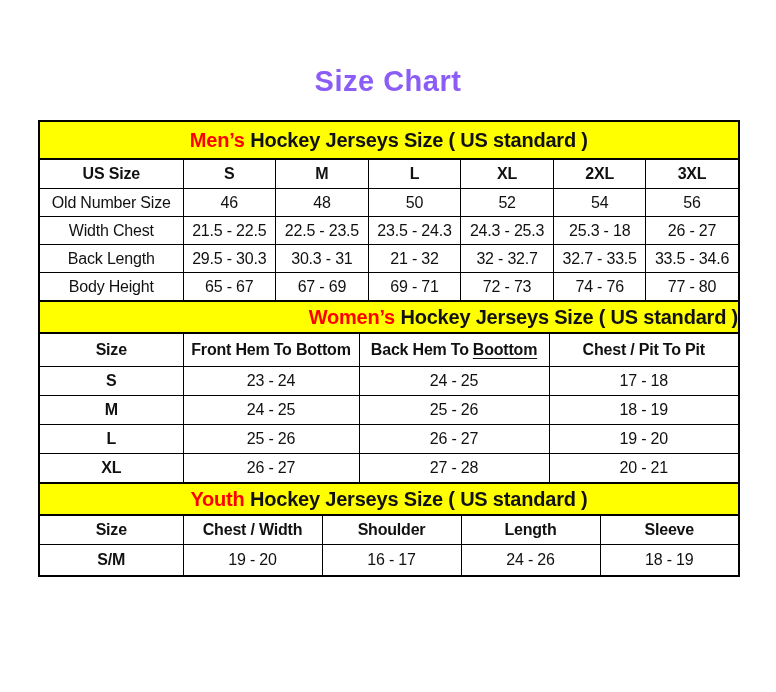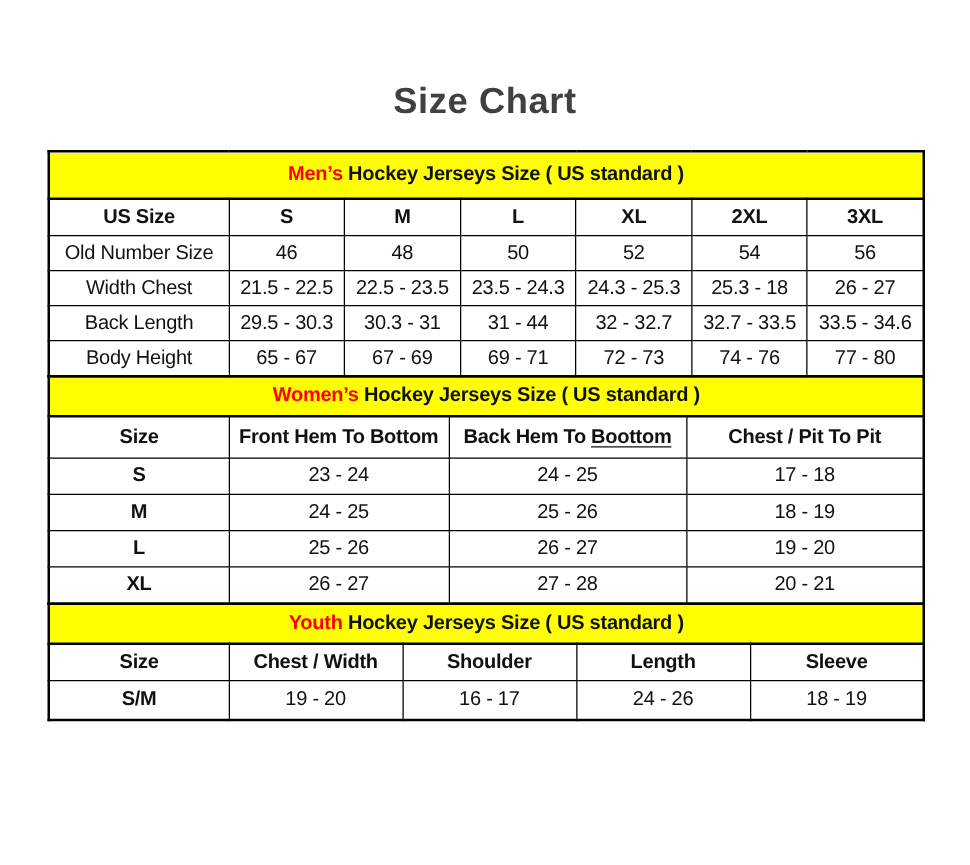--- a/index.html
+++ b/index.html
@@ -16,21 +16,21 @@
     background: #ffffff;
     overflow: hidden;
   }
   .title {
     margin: 0;
     padding-top: 64px;
     text-align: center;
     font-size: 29px;
     line-height: 34px;
     font-weight: 700;
-    color: #404040;
+    color: #8b5cf6;
     letter-spacing: 0.5px;
   }
   .chart-wrap {
     width: 700px;
     margin: 22px 0 0 38px;
   }
   table.tbl {
     width: 700px;
     border-collapse: collapse;
     table-layout: fixed;
@@ -44,26 +44,26 @@
     text-align: center;
     vertical-align: middle;
     padding: 0;
     font-size: 16px;
     letter-spacing: -0.2px;
     overflow: hidden;
     white-space: nowrap;
   }
   tr.banner th {
     background: #ffff00;
-    font-size: 16px;
+    font-size: 20px;
     font-weight: 700;
     border: 2px solid #000000;
   }
   .men   tr.banner th { height: 36px; }
-  .women tr.banner th { height: 30px; }
+  .women tr.banner th { height: 30px; text-align: right; }
   .youth tr.banner th { height: 30px; }
   tr.cols th { font-weight: 700; }
   .men   tr.cols th { height: 28px; }
   .women tr.cols th { height: 32px; }
   .youth tr.cols th { height: 28px; }
   .men   tbody td { height: 27px; }
   .women tbody td { height: 28px; }
   .youth tbody td { height: 30px; }
   td.lbl-bold { font-weight: 700; }
   .red { color: #ff0000; }
@@ -126,21 +126,21 @@
           <td>22.5 - 23.5</td>
           <td>23.5 - 24.3</td>
           <td>24.3 - 25.3</td>
           <td>25.3 - 18</td>
           <td>26 - 27</td>
         </tr>
         <tr>
           <td>Back Length</td>
           <td>29.5 - 30.3</td>
           <td>30.3 - 31</td>
-          <td>31 - 44</td>
+          <td>21 - 32</td>
           <td>32 - 32.7</td>
           <td>32.7 - 33.5</td>
           <td>33.5 - 34.6</td>
         </tr>
         <tr>
           <td>Body Height</td>
           <td>65 - 67</td>
           <td>67 - 69</td>
           <td>69 - 71</td>
           <td>72 - 73</td>

